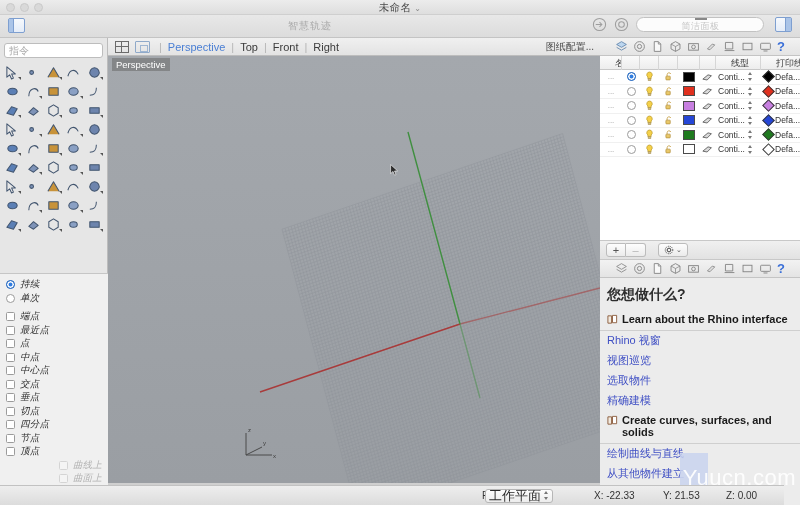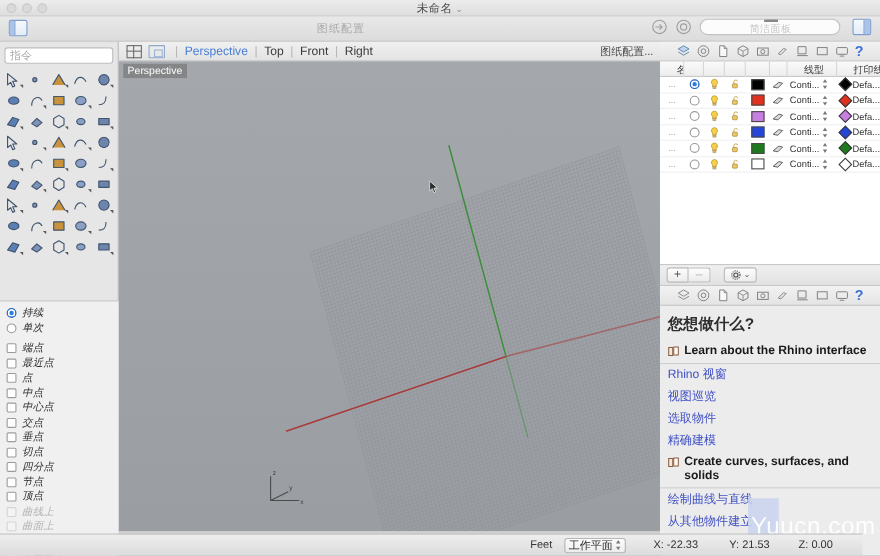--- a/index.html
+++ b/index.html
@@ -96,21 +96,21 @@
   .tool svg { display:block; }
   .tool .tri { position:absolute; right:1px; bottom:1px; width:0;height:0;
       border-left:3px solid transparent;border-top:3px solid #555; }
 
   
   .osnap {
     position:absolute; left:0; bottom:0; width:108px; height:232px;
     background:#f0f0f0; border-top:1px solid #c6c6c6; padding:4px 6px;
   }
   .orow { display:flex; align-items:center; height:13.5px; gap:5px; }
-  .orow.dim { opacity:.32; }
+  .orow.dim { opacity:.32;justify-content:flex-end; }
   .radio { width:9px;height:9px;border-radius:50%;border:1px solid #9b9b9b;background:#fff;position:relative;flex:none;}
   .radio.on { background:#2f7ce0; border-color:#2668bd; box-shadow: inset 0 0 0 1.5px #fff; }
   .cbx { width:9px;height:9px;border:1px solid #9b9b9b;background:#fff;border-radius:1.5px;flex:none;}
   .olab { font-size:9.5px; color:#2a2a2a; letter-spacing:.2px;font-style:italic;}
 
   
   .viewport {
     position:absolute; left:108px; top:56px; width:492px; height:427px;
     background:#9fa3a8; overflow:hidden;
   }
@@ -183,23 +183,23 @@
   .wm-box { position:absolute; right:92px; bottom:18px; width:28px; height:34px; background:#c9d3ef; opacity:.85;}
 
   
   .statusbar {
     position:absolute; left:0; bottom:0; width:784px; height:20px;
     background:linear-gradient(#eeeeee,#dcdcdc); border-top:1px solid #c2c2c2;
     display:flex; align-items:center;
   }
   .sb-units { position:absolute; left:482px; font-size:10px; color:#333; }
   .sb-cplane {
-    position:absolute; left:513px; height:14px; border:1px solid #b6b6b6; border-radius:3px;
+    position:absolute; left:485px; height:14px; border:1px solid #b6b6b6; border-radius:3px;
     background:linear-gradient(#fdfdfd,#ececec); display:flex; align-items:center;
-    padding:0 3px; gap:3px; font-size:10px; color:#2a2a2a;
+    padding:0 3px; gap:3px; font-size:13px; color:#2a2a2a;
   }
   .sb-coord { position:absolute; font-size:10px; color:#333; }
   .sb-x { left:594px; } .sb-y { left:663px; } .sb-z { left:726px; }
   .vp-bottom-strip { position:absolute; left:108px; bottom:20px; width:492px; height:2px; background:#cfcfcf;}
 </style>
 </head>
 <body>
 
 <div id="app">
 
@@ -209,21 +209,21 @@
       <span class="tl"></span>
       <span class="tl"></span>
     </div>
     <div class="win-title">
       <span>未命名</span><span class="chev">⌄</span>
     </div>
   </div>
 
   <div class="apptoolbar">
     <div class="sidebar-toggle"></div>
-    <div class="tb-center">图纸配置</div>
+    <div class="tb-center">智慧轨迹</div>
     <div class="tb-right">
       <svg class="circ-ico" viewBox="0 0 16 16">
         <circle cx="8" cy="8" r="6.5" fill="none" stroke="#666" stroke-width="1.1"></circle>
         <path d="M4 8h6M8 5.5 10.5 8 8 10.5" fill="none" stroke="#666" stroke-width="1.1"></path>
       </svg>
       <svg class="circ-ico" viewBox="0 0 16 16">
         <circle cx="8" cy="8" r="6.5" fill="none" stroke="#666" stroke-width="1.1"></circle>
         <circle cx="8" cy="8" r="3" fill="none" stroke="#666" stroke-width="1.1"></circle>
       </svg>
       <div class="search-field">

